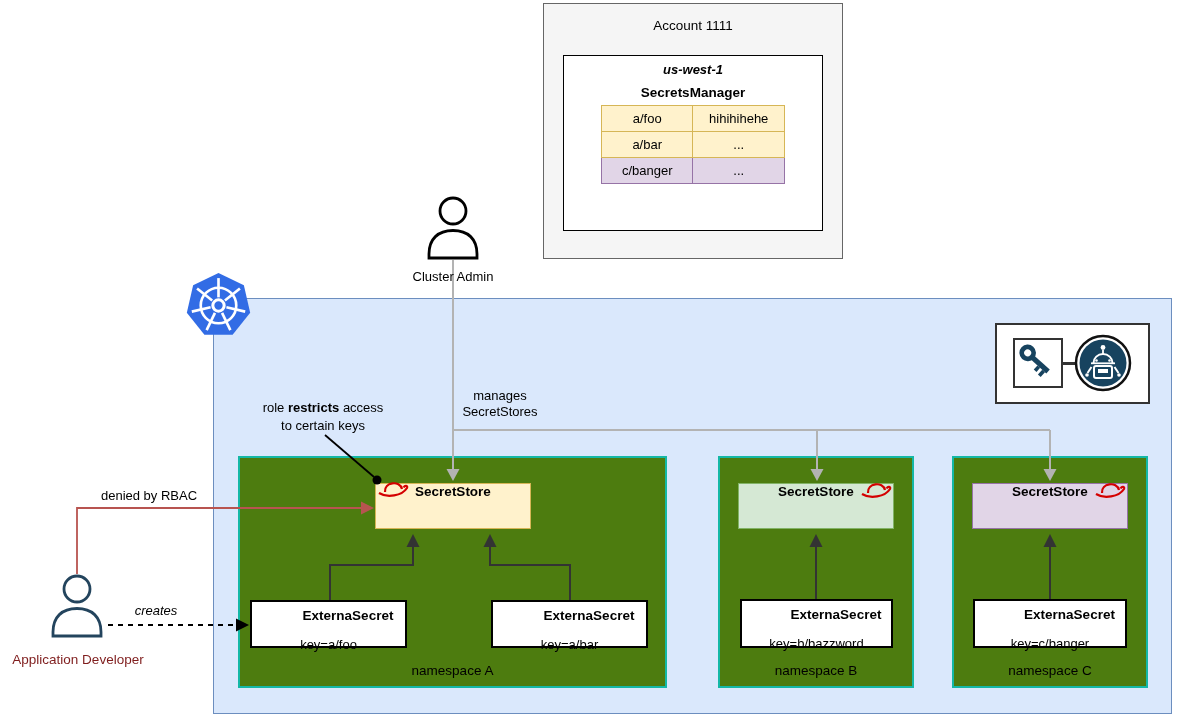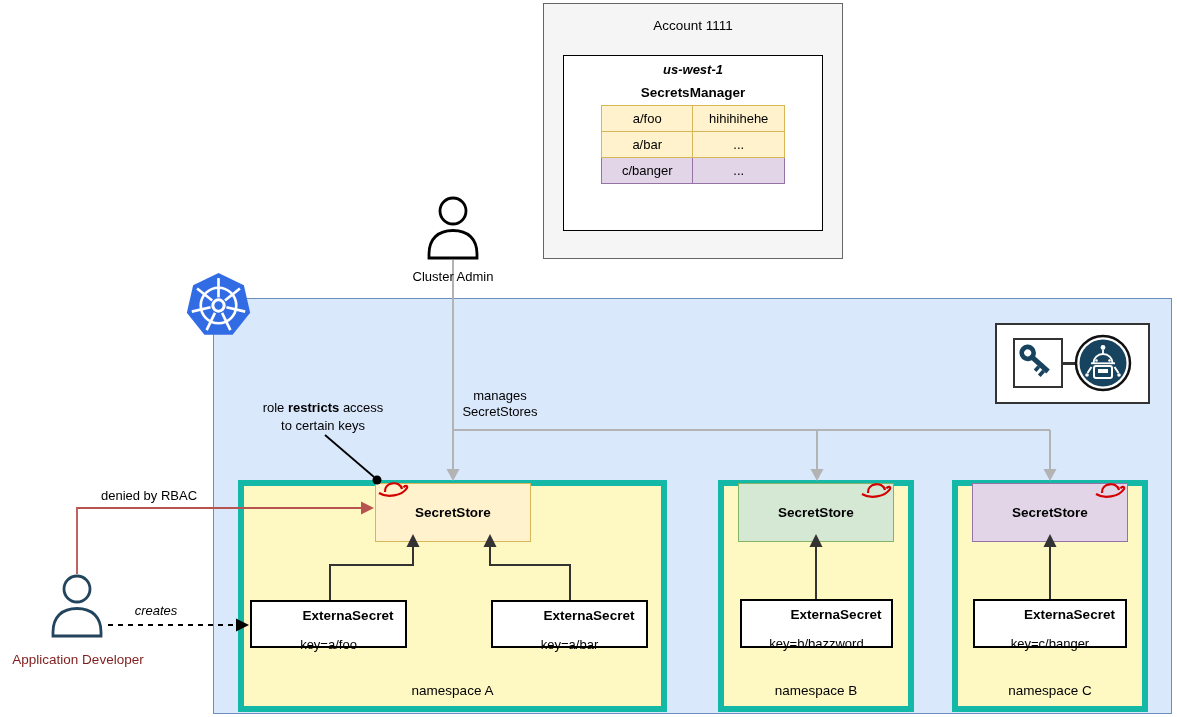--- a/index.html
+++ b/index.html
@@ -21,27 +21,27 @@
   .secrets-table{left:601px;top:105px;width:184px;border-collapse:collapse;}
   .secrets-table td{width:92px;height:26px;text-align:center;font-size:13px;padding:0;box-sizing:border-box;}
   tr.row-yellow td{background:#fff2cc;border:1px solid #d6b656;}
   tr.row-green td{background:#d5e8d4;border:1px solid #82b366;}
   tr.row-purple td{background:#e1d5e7;border:1px solid #9673a6;}
 
   
   .cluster-box{left:213px;top:298px;width:959px;height:416px;background:#dae8fc;border:1.5px solid #6c8ebf;box-sizing:border-box;}
 
   
-  .ns-box{background:#fef9c3;border:6px solid #14b8a6;box-sizing:border-box;margin-top:24px;}
+  .ns-box{background:#4d7c0f;border:2px solid #14b8a6;box-sizing:border-box;}
   .ns-a{left:238px;top:456px;width:429px;height:232px;}
   .ns-b{left:718px;top:456px;width:196px;height:232px;}
   .ns-c{left:952px;top:456px;width:196px;height:232px;}
   .ns-label{bottom:8px;left:0;width:100%;text-align:center;font-size:13.5px;}
 
-  .store{height:59px;box-sizing:border-box;display:flex;align-items:center;justify-content:center;font-weight:bold;font-size:13.5px;}
+  .store{height:46px;box-sizing:border-box;display:flex;align-items:flex-start;justify-content:center;font-weight:bold;font-size:13.5px;}
   .store-a{left:375px;top:483px;width:156px;background:#fff2cc;border:1px solid #d6b656;}
   .store-b{left:738px;top:483px;width:156px;background:#d5e8d4;border:1px solid #82b366;}
   .store-c{left:972px;top:483px;width:156px;background:#e1d5e7;border:1px solid #9673a6;}
 
   .es-box{background:#fff;border:2px solid #000;box-sizing:border-box;text-align:center;padding-top:6px;}
   .es-title{font-weight:bold;font-size:13.5px;padding-left:39px;}
   .es-key{font-size:13px;margin-top:14px;}
   .es-a1{left:250px;top:600px;width:157px;height:48px;}
   .es-a2{left:491px;top:600px;width:157px;height:48px;}
   .es-b1{left:740px;top:599px;width:153px;height:49px;}

